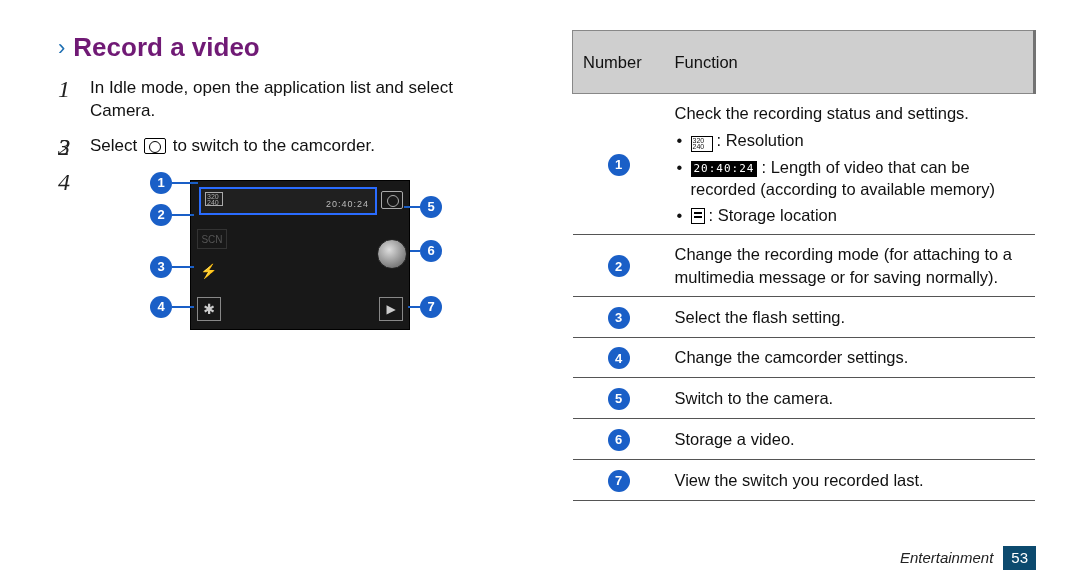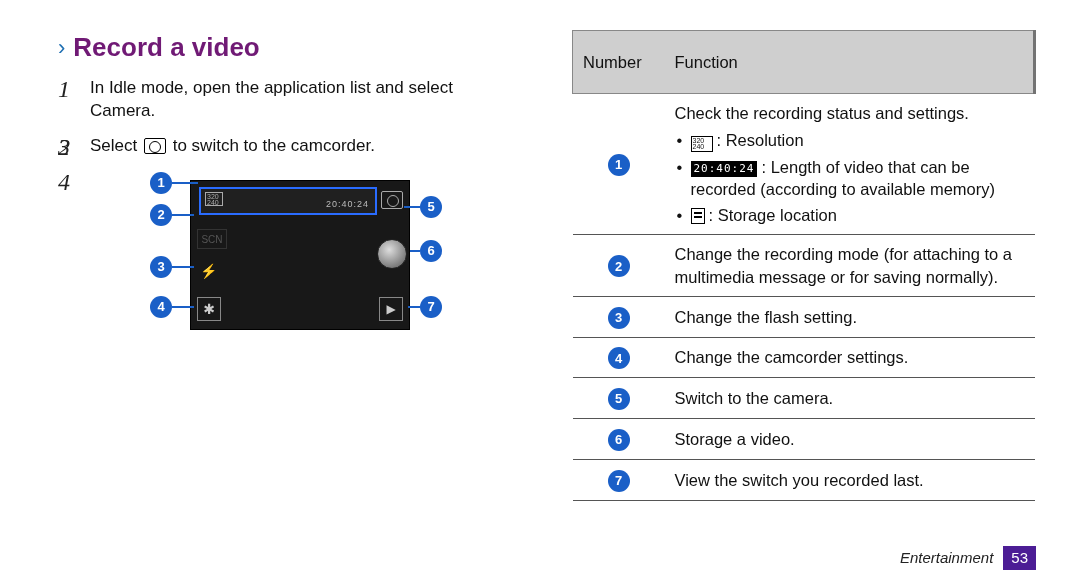--- a/index.html
+++ b/index.html
@@ -201,21 +201,21 @@
   .mini-store::before { content:""; position:absolute; left:2px; top:3px; right:2px; height:2px; background:#000; }
   .mini-store::after { content:""; position:absolute; left:2px; top:7px; right:2px; height:2px; background:#000; }
 
   .footer {
     position:absolute; right:44px; bottom:16px;
     font-size:15px; color:#222;
     display:flex; align-items:center; gap:10px;margin-top:31px;
   }
   .footer .section { font-style: italic; }
   .footer .pn {
-    background:#4c1d95; color:#fff;
+    background:#0c4a6e; color:#fff;
     padding:2px 8px; font-weight:400;
   }
 </style>
 </head>
 <body>
 
 <div class="page">
 
   <div class="col">
     <div class="heading-row">
@@ -315,21 +315,21 @@
           </tr>
           <tr>
             <td class="numcell"><span class="nball">2</span></td>
             <td>
               <div>Change the recording mode (for attaching to a multimedia message or for saving normally).</div>
             </td>
           </tr>
           <tr>
             <td class="numcell"><span class="nball">3</span></td>
             <td>
-              <div>Change the flash setting.</div>
+              <div>Select the flash setting.</div>
             </td>
           </tr>
           <tr>
             <td class="numcell"><span class="nball">4</span></td>
             <td>
               <div>Change the camcorder settings.</div>
             </td>
           </tr>
           <tr>
             <td class="numcell"><span class="nball">5</span></td>

